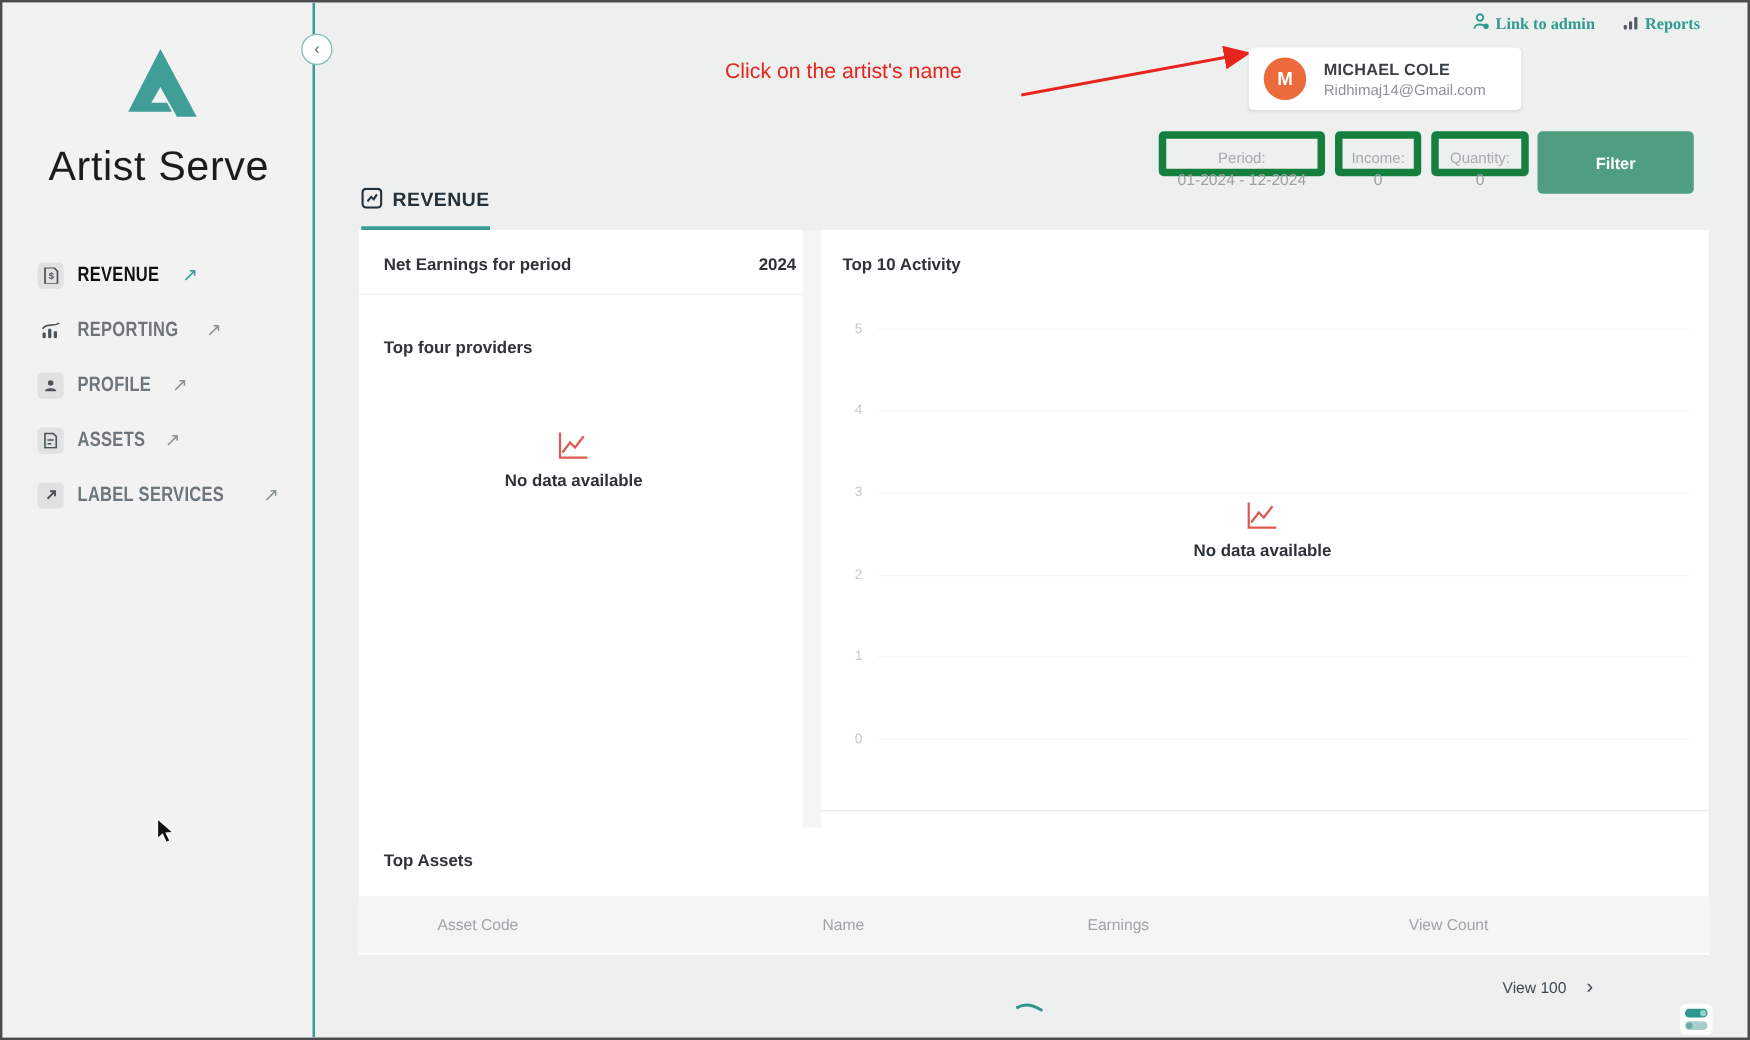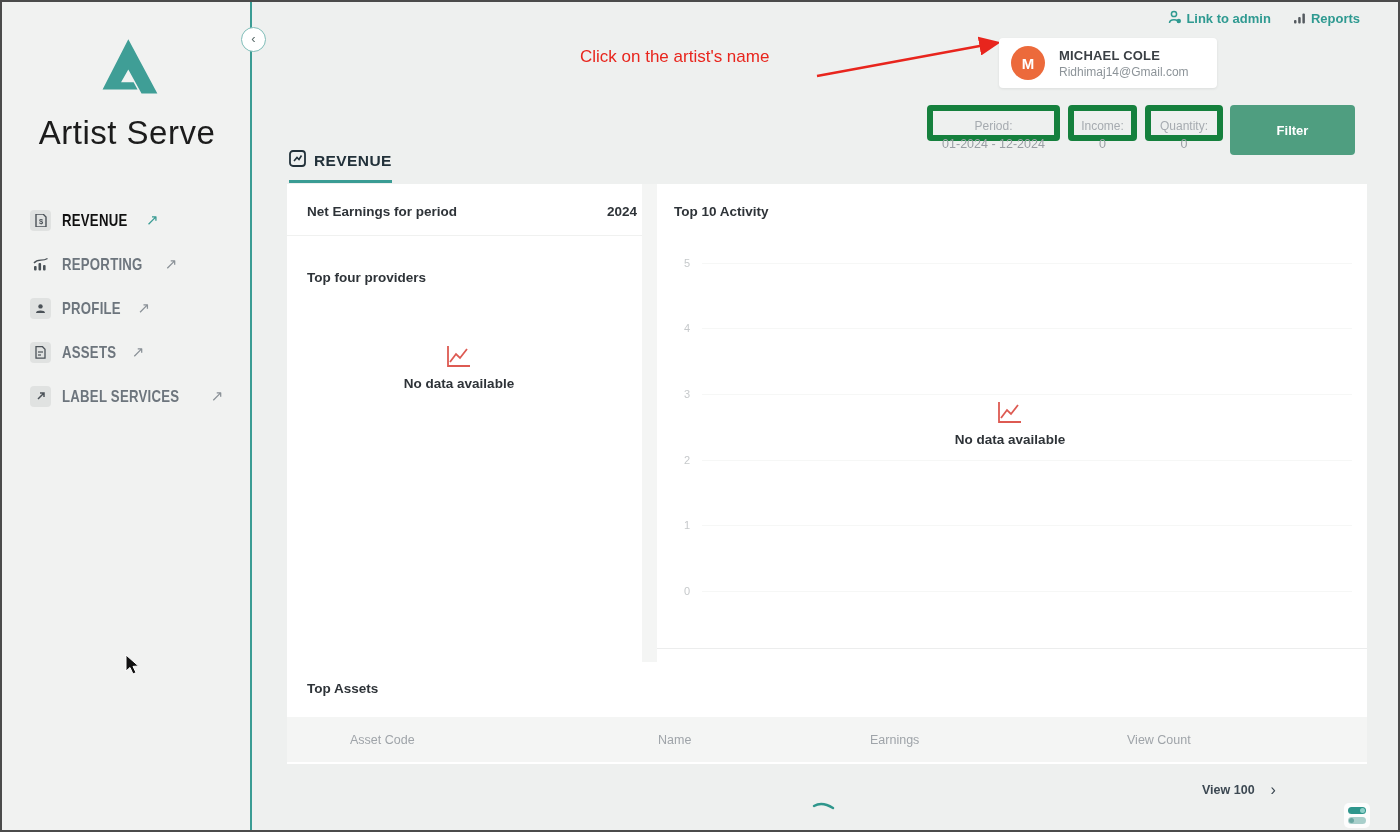--- a/index.html
+++ b/index.html
@@ -16,21 +16,21 @@
   .menu { position:absolute; left:28px; top:204px; }
   .menu-item { display:flex; align-items:center; height:28px; margin-bottom:16px; cursor:pointer; }
   .menu-icon { width:21px; height:21px; border-radius:4px; background:#e0e2e1; display:flex; align-items:center; justify-content:center; margin-right:11px; color:#5f666d; }
   .menu-label { font-weight:bold; font-size:16.5px; color:#6d757d; letter-spacing:0.3px; display:inline-block; transform:scaleX(0.8); transform-origin:left center; white-space:nowrap; }
   .menu-item.active .menu-label { color:#111; }
   .menu-arrow { font-size:15px; color:#8b9298; margin-left:2px; }
   .menu-item.active .menu-arrow { color:#3a9c94; }
 
   
   .top-links { position:absolute; top:8px; right:38px; display:flex; align-items:center; gap:22px; }
-  .top-link { display:flex; align-items:center; gap:4px; font-size:13px; font-weight:bold; color:#2f9a91; cursor:pointer; }
+  .top-link { display:flex; align-items:center; gap:4px; font-size:13px; font-weight:bold; color:#2f9a91; cursor:pointer;font-family:Liberation Serif, serif; }
   .user-card { position:absolute; left:997px; top:36px; width:218px; height:50px; background:#fff; border-radius:4px;
     box-shadow:0 1px 3px rgba(0,0,0,0.08); display:flex; align-items:center; padding:0 12px; cursor:pointer; }
   .avatar { width:34px; height:34px; border-radius:50%; background:#ec6a3b; color:#fff; font-size:15px; font-weight:bold;
     display:flex; align-items:center; justify-content:center; margin-right:14px; }
   .user-name { font-size:13px; font-weight:bold; color:#3a3f44; letter-spacing:0.2px; }
   .user-email { font-size:12px; color:#8d9499; margin-top:2px; }
   .upload-panel { position:absolute; left:1225px; top:36px; width:143px; height:50px; background:#fff; border-radius:4px; box-shadow:0 1px 3px rgba(0,0,0,0.08); }
   .upload-btn { position:absolute; left:8px; top:9px; width:127px; height:32px; background:#45a8a2; border:none; border-radius:4px;
     color:#fff; font-size:12px; font-weight:bold; display:flex; align-items:center; justify-content:center; gap:7px; cursor:pointer; font-family:"Liberation Sans",sans-serif; }
 
@@ -69,21 +69,21 @@
   .activity-title { position:absolute; left:387px; top:20px; font-size:13.5px; font-weight:bold; color:#2e3338; }
   .ytick { position:absolute; width:24px; text-align:right; font-size:11px; color:#c6c9cb; }
   .gridline { position:absolute; left:415px; width:650px; height:1px; background:#f6f7f6; }
   .chart-bottom { position:absolute; left:370px; top:464px; width:710px; height:1px; background:#eceded; }
   .assets-title { position:absolute; left:20px; top:497px; font-size:13.5px; font-weight:bold; color:#2e3338; }
   .thead { position:absolute; left:0; top:533px; width:1080px; height:45px; background:#f4f5f4; }
   .th { position:absolute; top:16px; font-size:12.5px; color:#9fa4a9;margin-left:42px; }
 
   
   .view-more { position:absolute; left:1200px; top:779px; display:flex; align-items:center; gap:16px; cursor:pointer; }
-  .view-label { font-size:12.5px; font-weight:bold; color:#3c4852; }
+  .view-label { font-size:12.5px; font-weight:normal; color:#3c4852; }
   .view-chevron { font-size:16px; color:#3c4852; }
   .widget-btn { position:absolute; left:1342px; top:801px; width:26px; height:25px; background:#fdfdfd; border-radius:5px;
     display:flex; flex-direction:column; align-items:center; justify-content:center; gap:3px; cursor:pointer; }
   .toggle-pill { width:18px; height:7px; border-radius:4px; position:relative; }
   .pill-top { background:#2e968c; }
   .pill-top::after { content:""; position:absolute; right:1px; top:1px; width:5px; height:5px; border-radius:50%; background:#8fd0c9; }
   .pill-bottom { background:#a9cfcb; }
   .pill-bottom::after { content:""; position:absolute; left:1px; top:1px; width:5px; height:5px; border-radius:50%; background:#6aa8a2; }
   .squiggle { position:absolute; left:810px; top:799px; }
   .cursor { position:absolute; left:123px; top:652px; pointer-events:none; }

